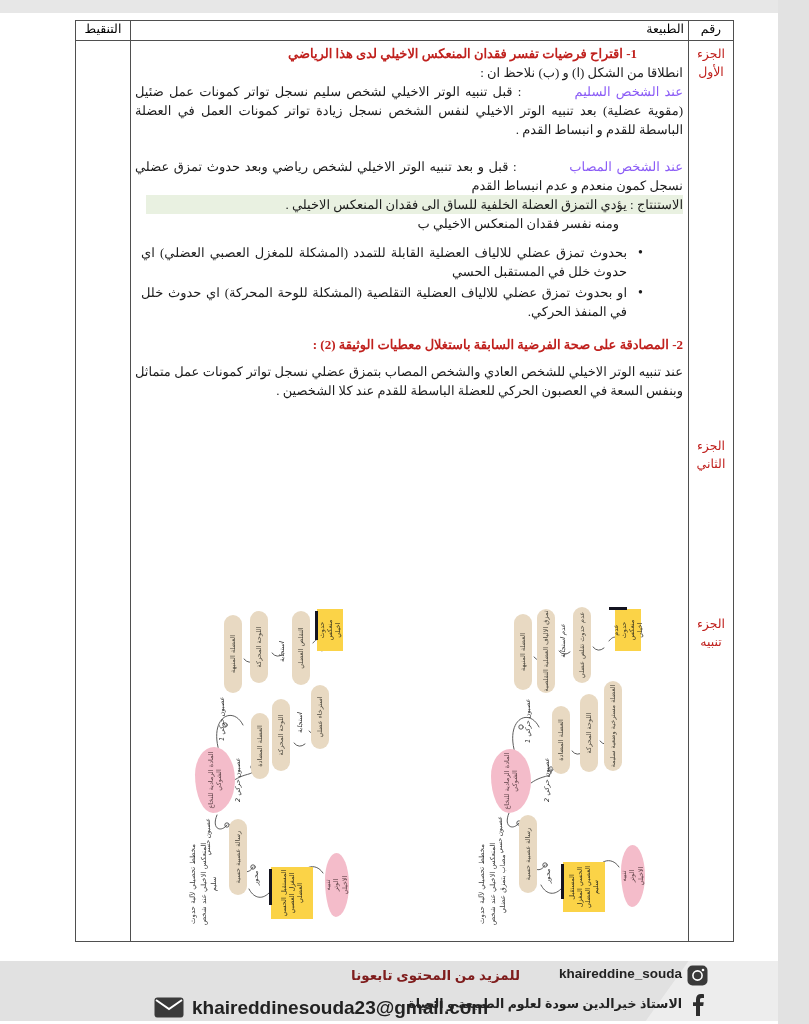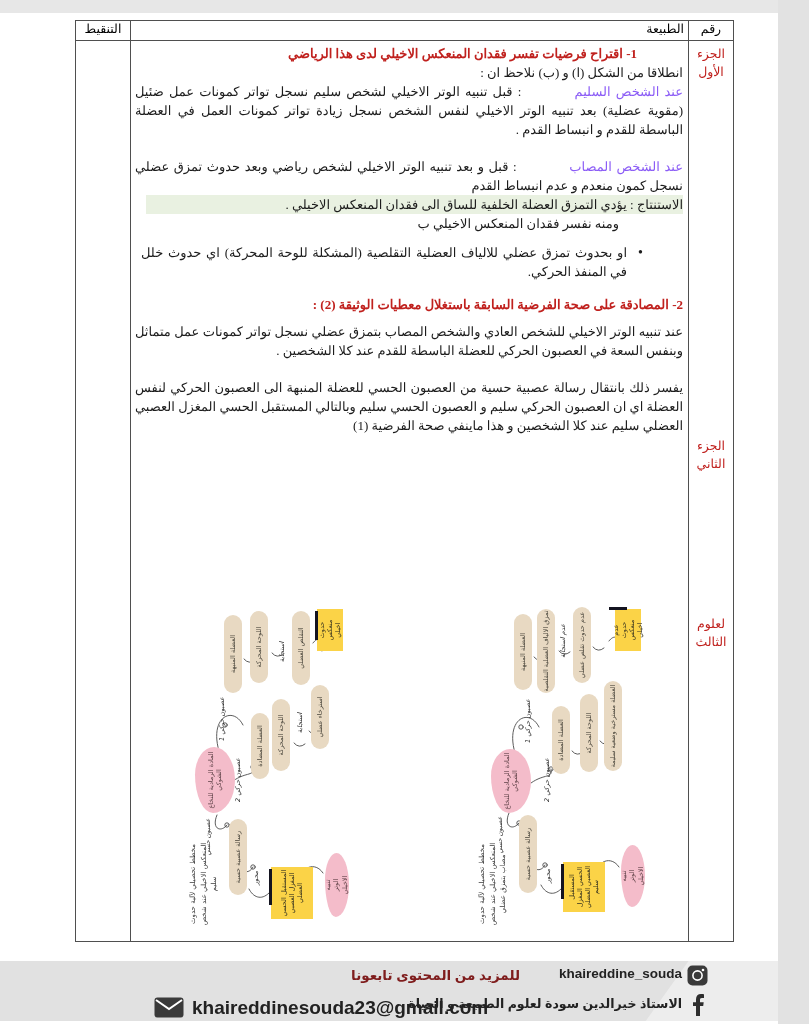--- a/index.html
+++ b/index.html
@@ -73,40 +73,40 @@
     <div class="atable">
       <div class="thead">
         <div class="col-num">رقم</div>
         <div class="col-ans">الطبيعة</div>
         <div class="col-grade">التنقيط</div>
       </div>
       <div class="tbody">
         <div class="col-num numcell">
           <div class="partlabel p1">الجزء الأول</div>
           <div class="partlabel p2">الجزء الثاني</div>
-          <div class="partlabel p3">لعلوم الثالث</div>
+          <div class="partlabel p3">الجزء تنبيه</div>
         </div>
 
         <div class="col-ans">
           <div class="content">
             <div class="h1line red">1- اقتراح فرضيات تفسر فقدان المنعكس الاخيلي لدى هذا الرياضي</div>
             <div class="para">انطلاقا من الشكل (ا) و (ب) نلاحظ ان :</div>
             <div class="para"><span class="blue">عند الشخص السليم</span><span> : قبل تنبيه الوتر الاخيلي لشخص سليم نسجل تواتر كمونات عمل ضئيل (مقوية عضلية) بعد تنبيه الوتر الاخيلي لنفس الشخص نسجل زيادة تواتر كمونات العمل في العضلة الباسطة للقدم و انبساط القدم .</span></div>
             <div class="gap"></div>
             <div class="para"><span class="blue">عند الشخص المصاب</span><span> : قبل و بعد تنبيه الوتر الاخيلي لشخص رياضي وبعد حدوث تمزق عضلي نسجل كمون منعدم و عدم انبساط القدم</span></div>
             <div class="para"><span class="conclusion">الاستنتاج : يؤدي التمزق العضلة الخلفية للساق الى فقدان المنعكس الاخيلي  .</span></div>
             <div class="para lead-in">ومنه نفسر فقدان المنعكس الاخيلي ب</div>
             <ul class="bullets">
+              <li>بحدوث تمزق عضلي للالياف العضلية القابلة للتمدد (المشكلة للمغزل العصبي العضلي) اي حدوث خلل في المستقبل الحسي</li>
               <li>او بحدوث تمزق عضلي للالياف العضلية التقلصية (المشكلة للوحة المحركة) اي حدوث خلل في المنفذ الحركي.</li>
             </ul>
             <div class="h2line red">2- المصادقة على صحة الفرضية السابقة باستغلال معطيات الوثيقة (2) :</div>
             <div class="gap-sm"></div>
             <div class="para">عند تنبيه الوتر الاخيلي للشخص العادي والشخص المصاب بتمزق عضلي نسجل تواتر كمونات عمل متماثل وبنفس السعة في العصبون الحركي للعضلة الباسطة للقدم عند كلا الشخصين .</div>
             <div class="gap"></div>
-            <div class="para">يفسر ذلك بانتقال رسالة عصبية حسية من العصبون الحسي للعضلة المنبهة الى العصبون الحركي لنفس العضلة اي ان العصبون الحركي سليم و العصبون الحسي سليم وبالتالي المستقبل الحسي المغزل العصبي العضلي سليم عند كلا الشخصين و هذا ماينفي صحة الفرضية (1)</div>
             <div class="gap"></div>
 
             <div class="diagram dg-healthy">
               <svg class="arrows" viewBox="0 0 170 340" width="170" height="340">
                 <g stroke="#4a4a4a" stroke-width="0.9" fill="none" stroke-linecap="round">
                   <path d="M55,58 q5,6 11,1"></path>
                     <path d="M83,52 q5,6 11,1"></path>
                     <path d="M104,48 q5,6 11,1"></path>
                   <path d="M124,42 c6,-8 11,-3 9,8"></path>
                   <path d="M84,152 q5,6 11,1"></path>

